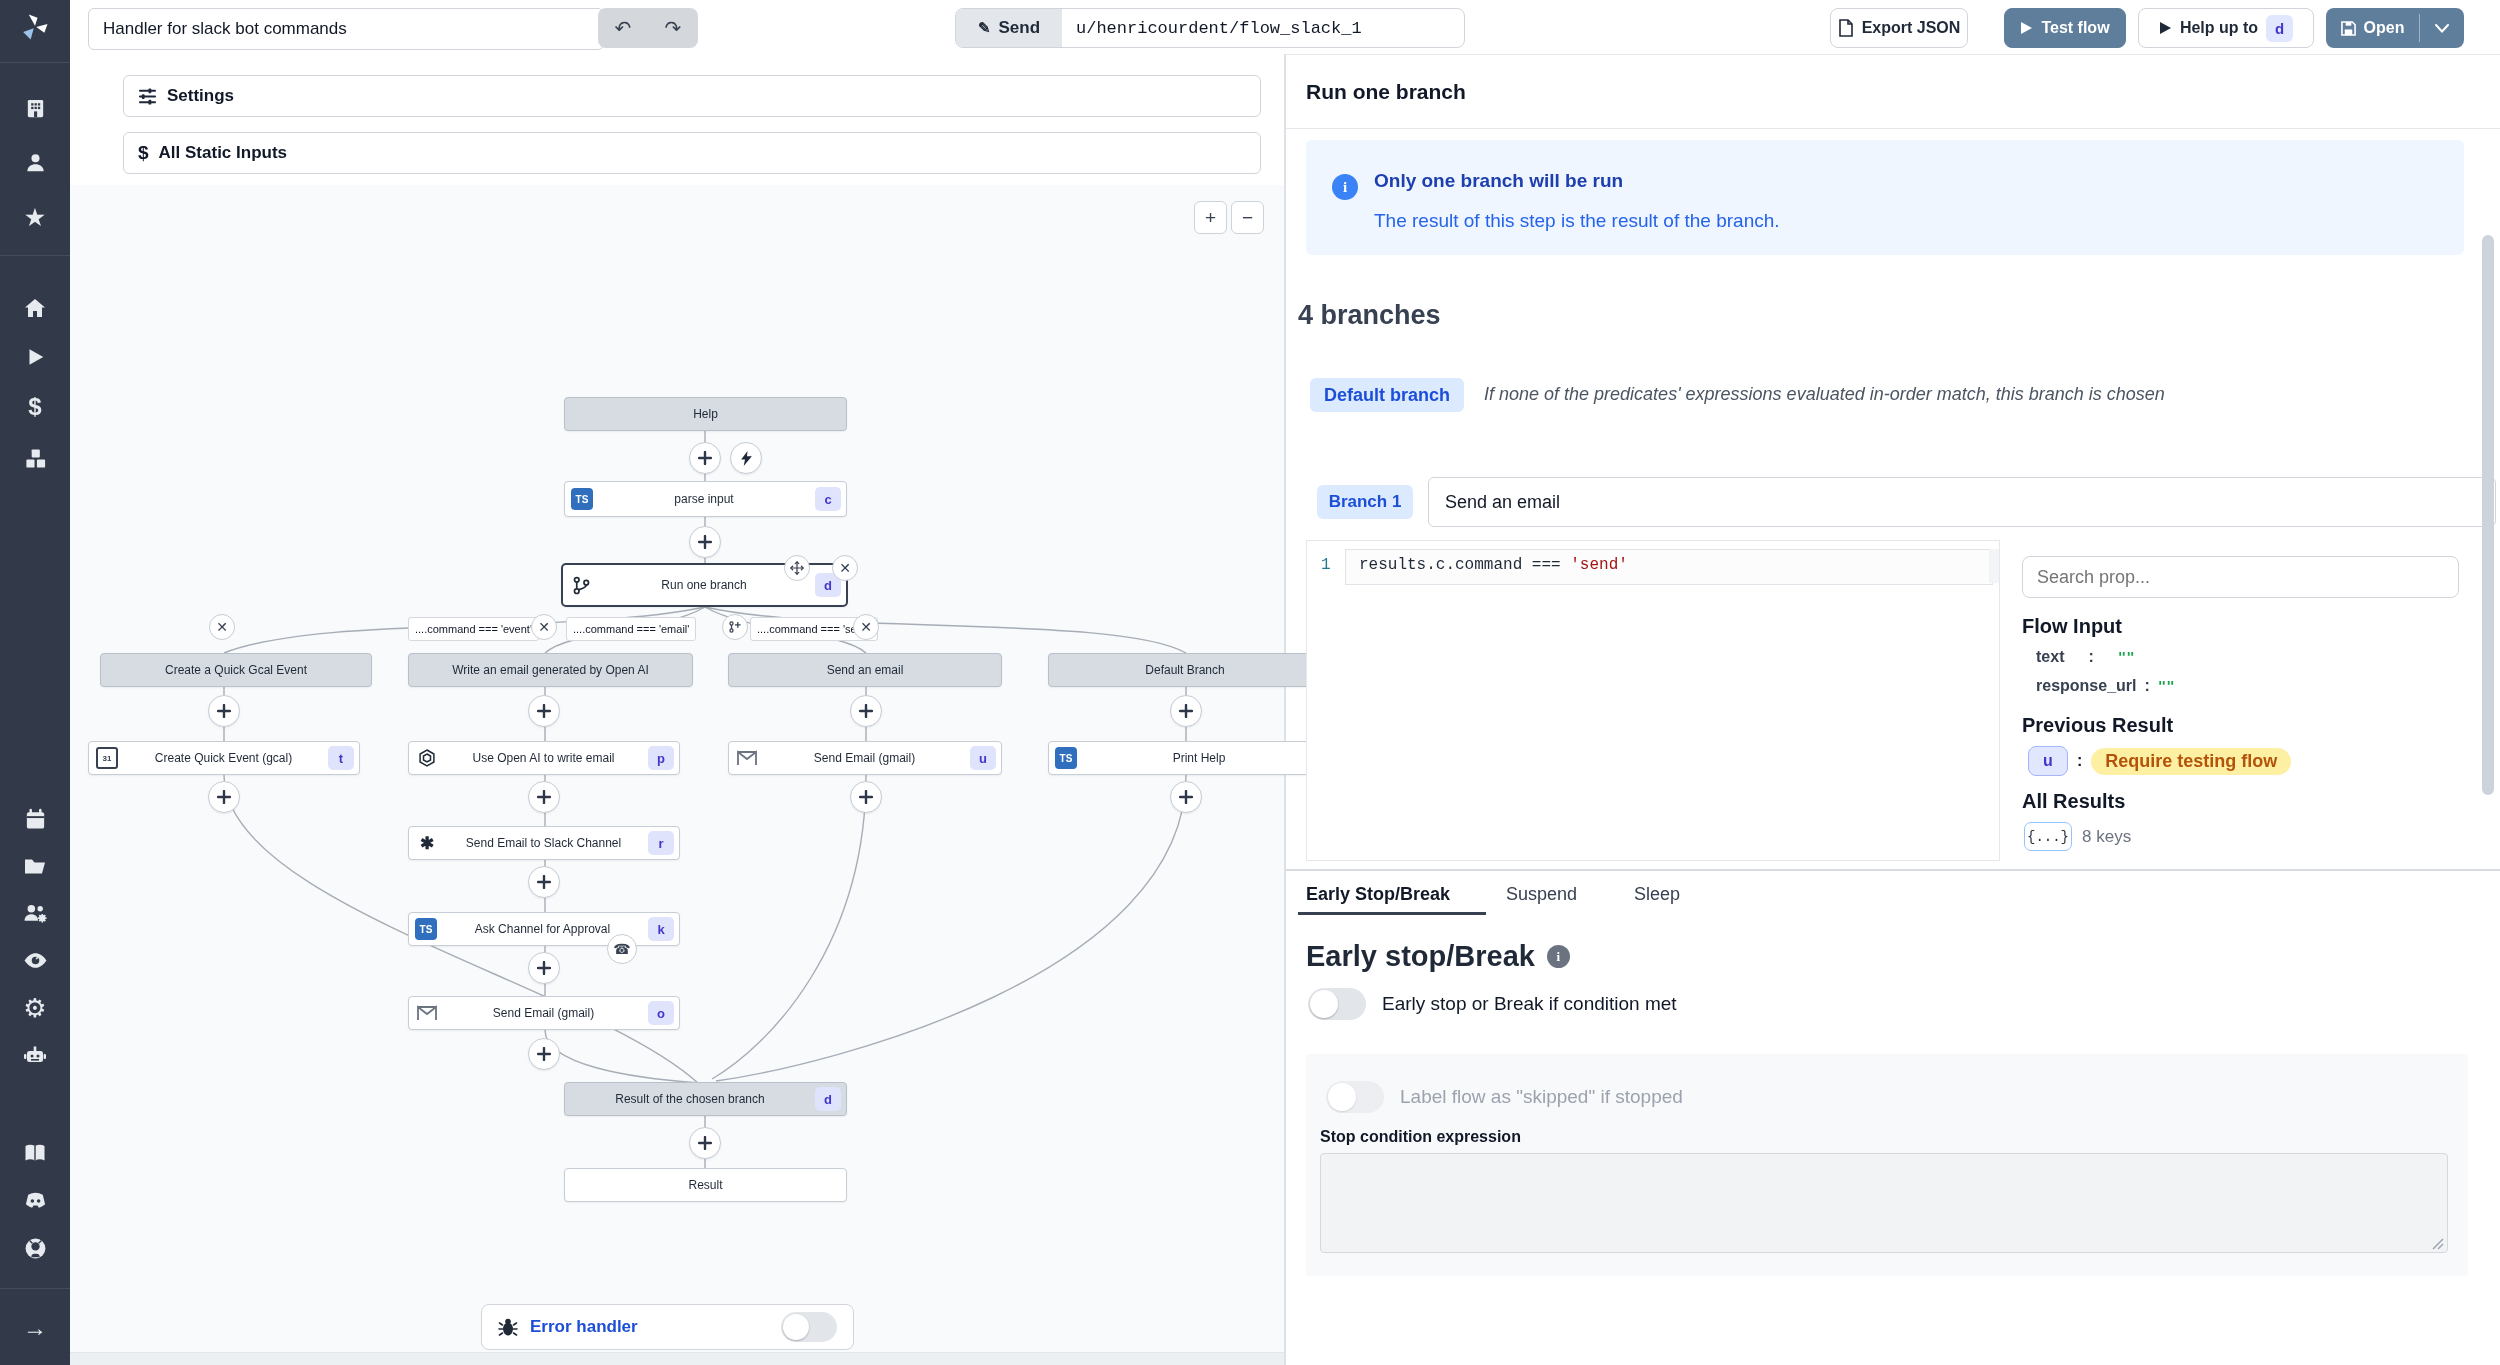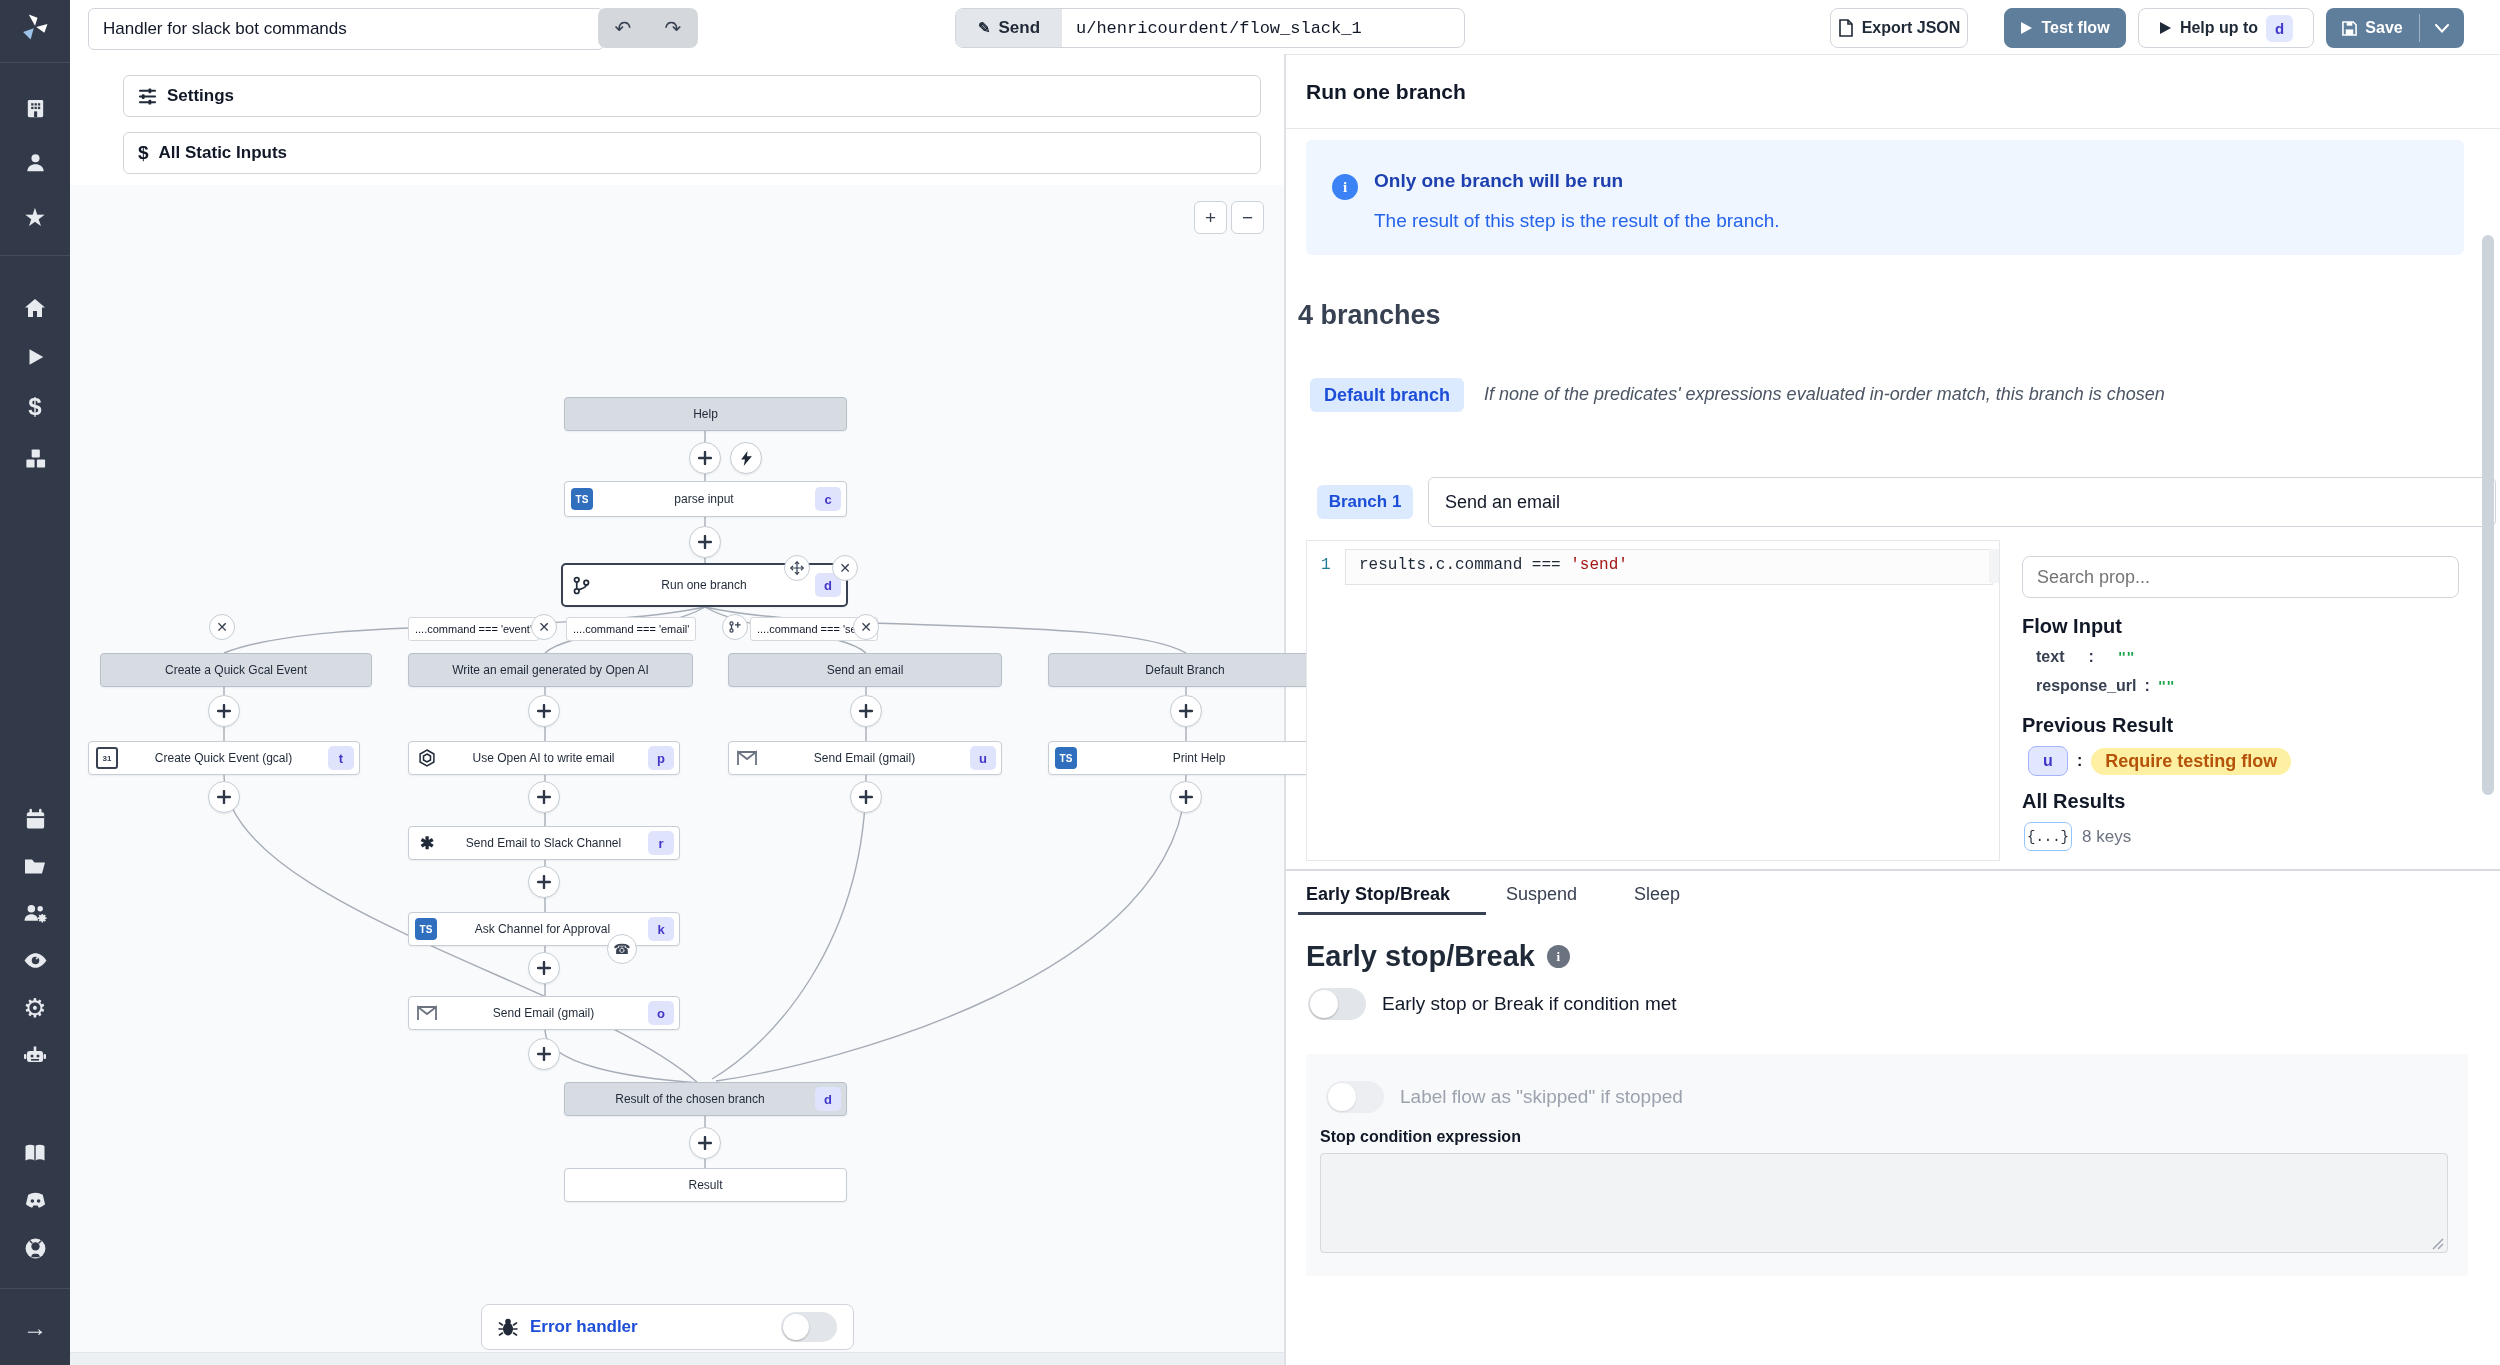--- a/index.html
+++ b/index.html
@@ -212,21 +212,21 @@
     <span>Help up to</span>
     <span class="mini-badge">d</span>
   </div>
   <div class="abs" style="left:2326px;top:8px;width:138px;height:40px;background:#5f7e9c;border-radius:8px;display:flex;overflow:hidden;">
     <div style="flex:1;display:flex;align-items:center;justify-content:center;gap:8px;color:#fff;font-weight:bold;font-size:16px;cursor:pointer;">
       <svg width="15" height="15" viewBox="0 0 16 16">
           <path d="M1 1h11l3 3v11H1z" fill="none" stroke="#fff" stroke-width="1.7"></path>
           <rect x="4" y="9" width="8" height="6" fill="#fff"></rect>
           <rect x="5" y="1" width="6" height="4" fill="#fff"></rect>
         </svg>
-      <span>Save</span>
+      <span>Open</span>
     </div>
     <div style="width:1px;background:rgba(255,255,255,.4);margin:6px 0;"></div>
     <div style="width:44px;display:flex;align-items:center;justify-content:center;cursor:pointer;">
       <svg width="14" height="9" viewBox="0 0 14 9">
           <path d="M1 1 L7 7.5 L13 1" fill="none" stroke="#fff" stroke-width="2" stroke-linecap="round"></path>
         </svg>
     </div>
   </div>
 
   <div class="abs leftcol"></div>

